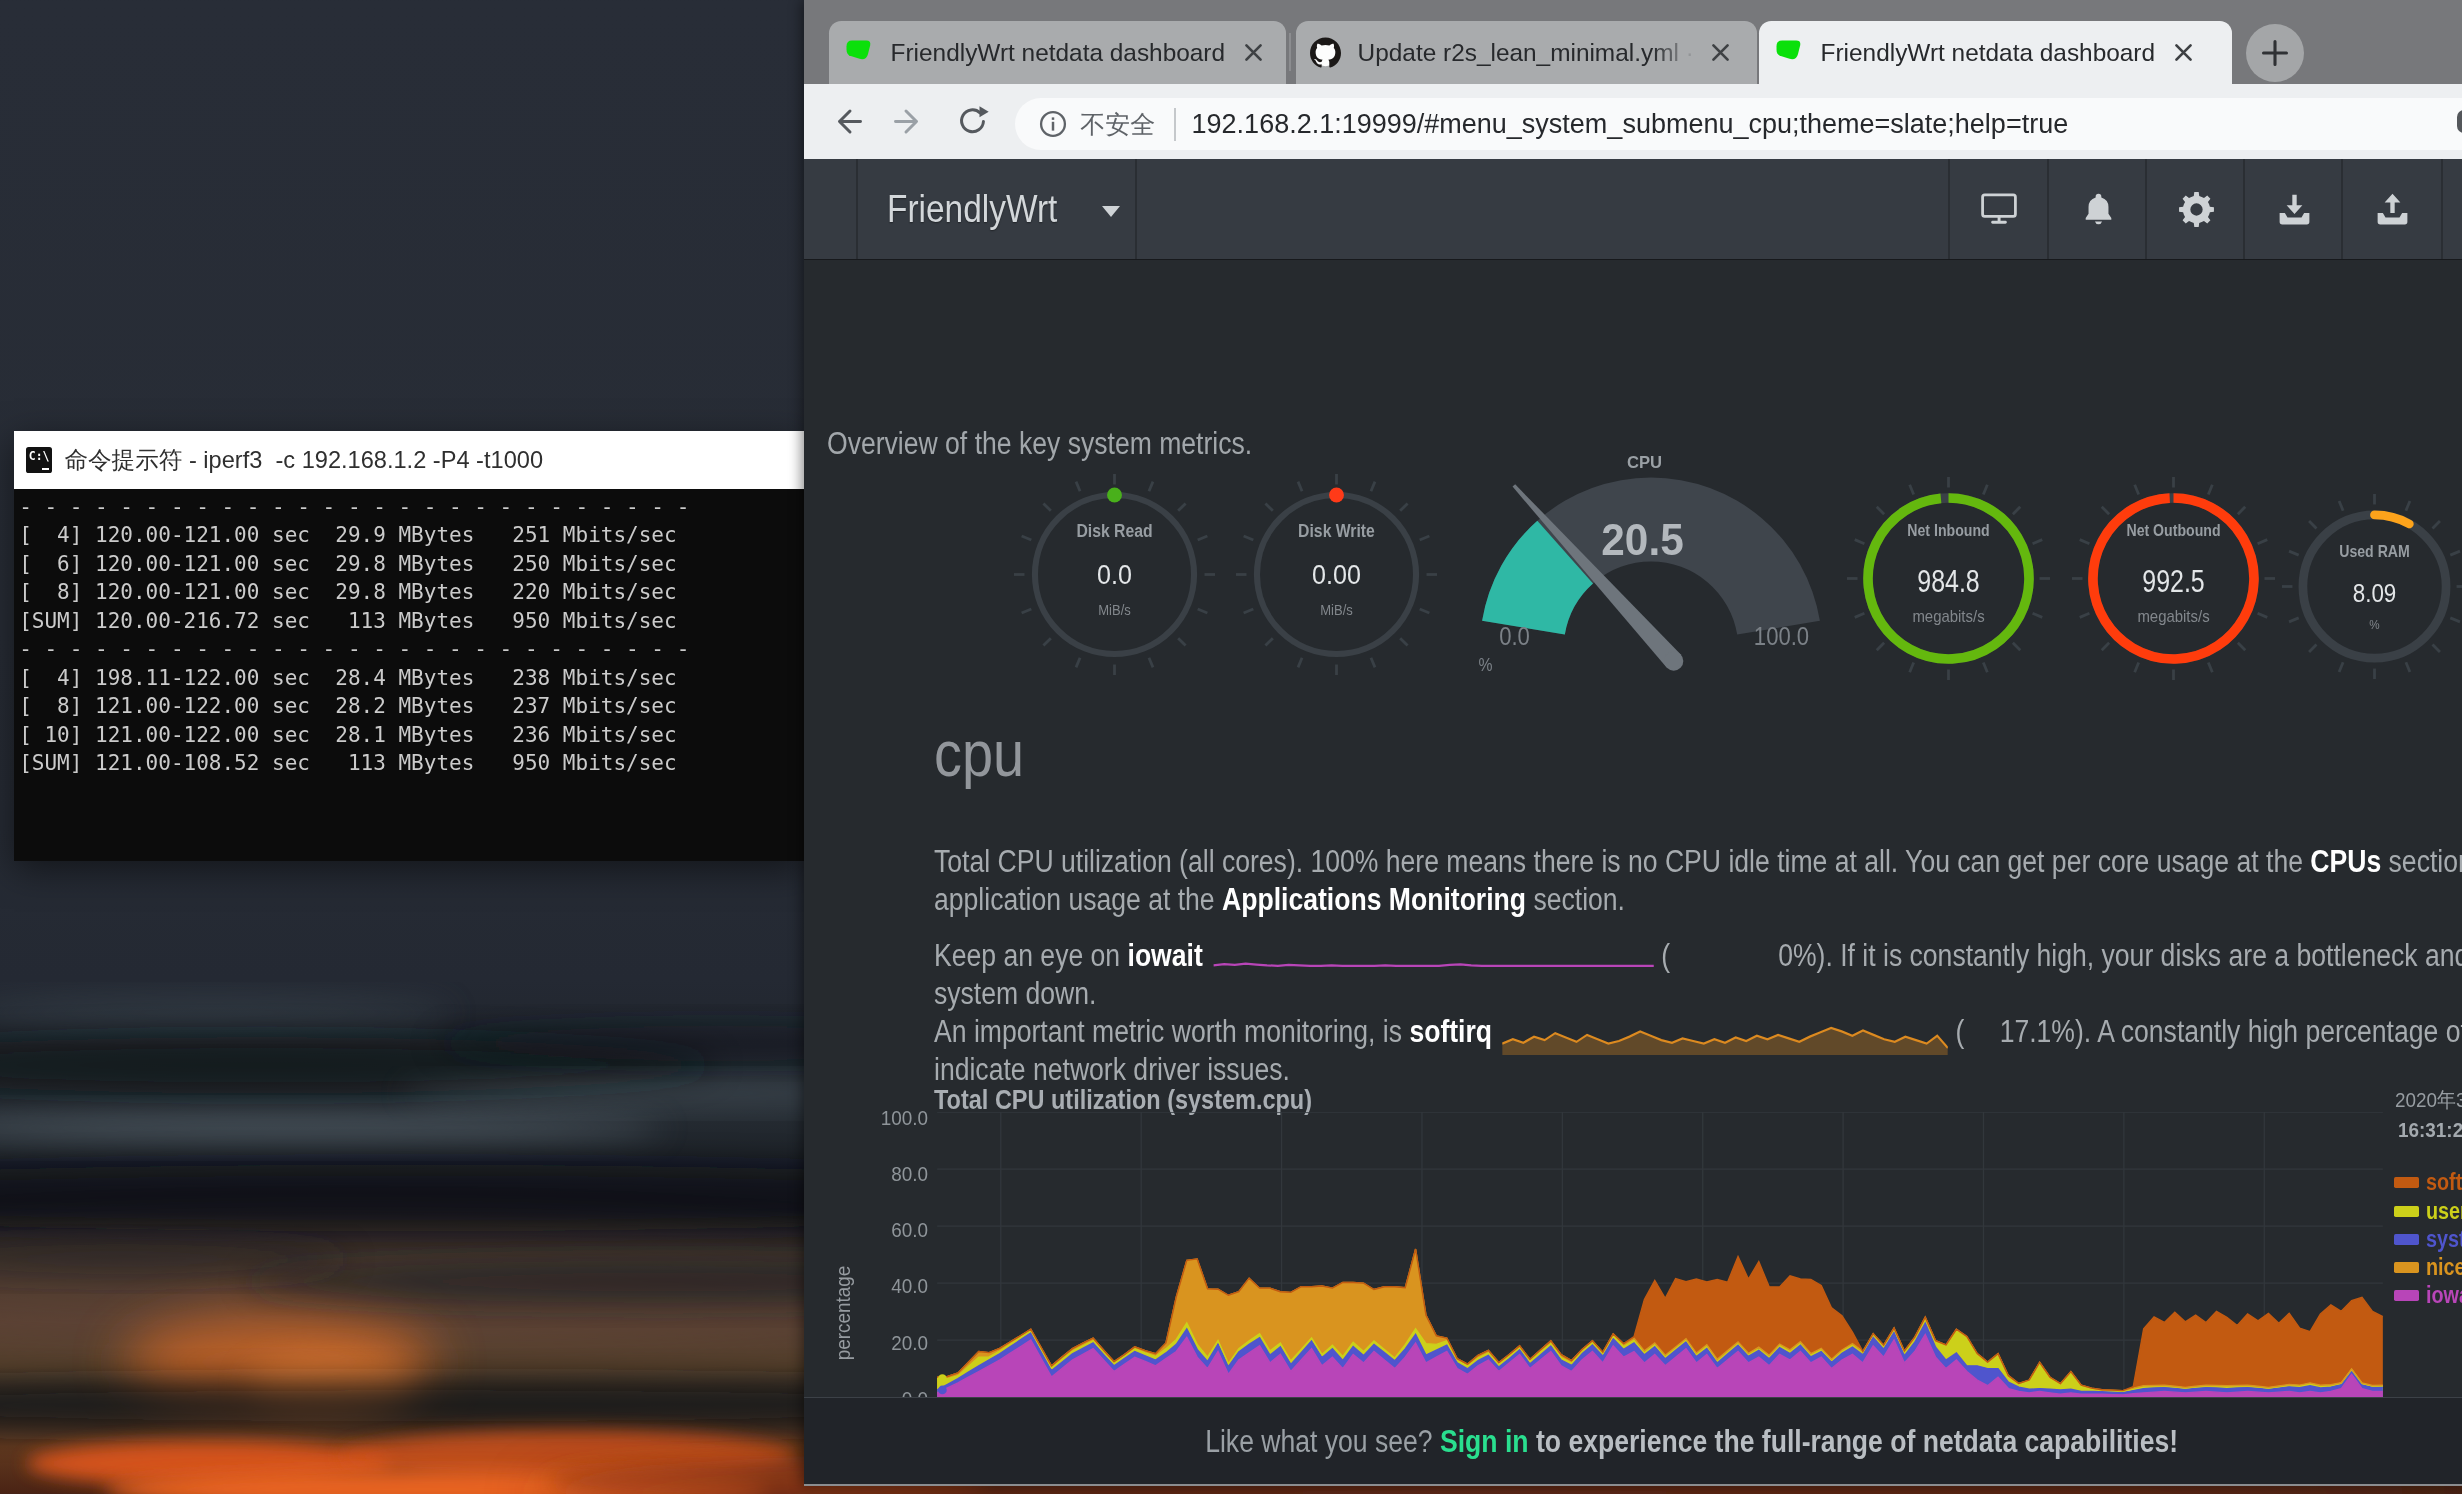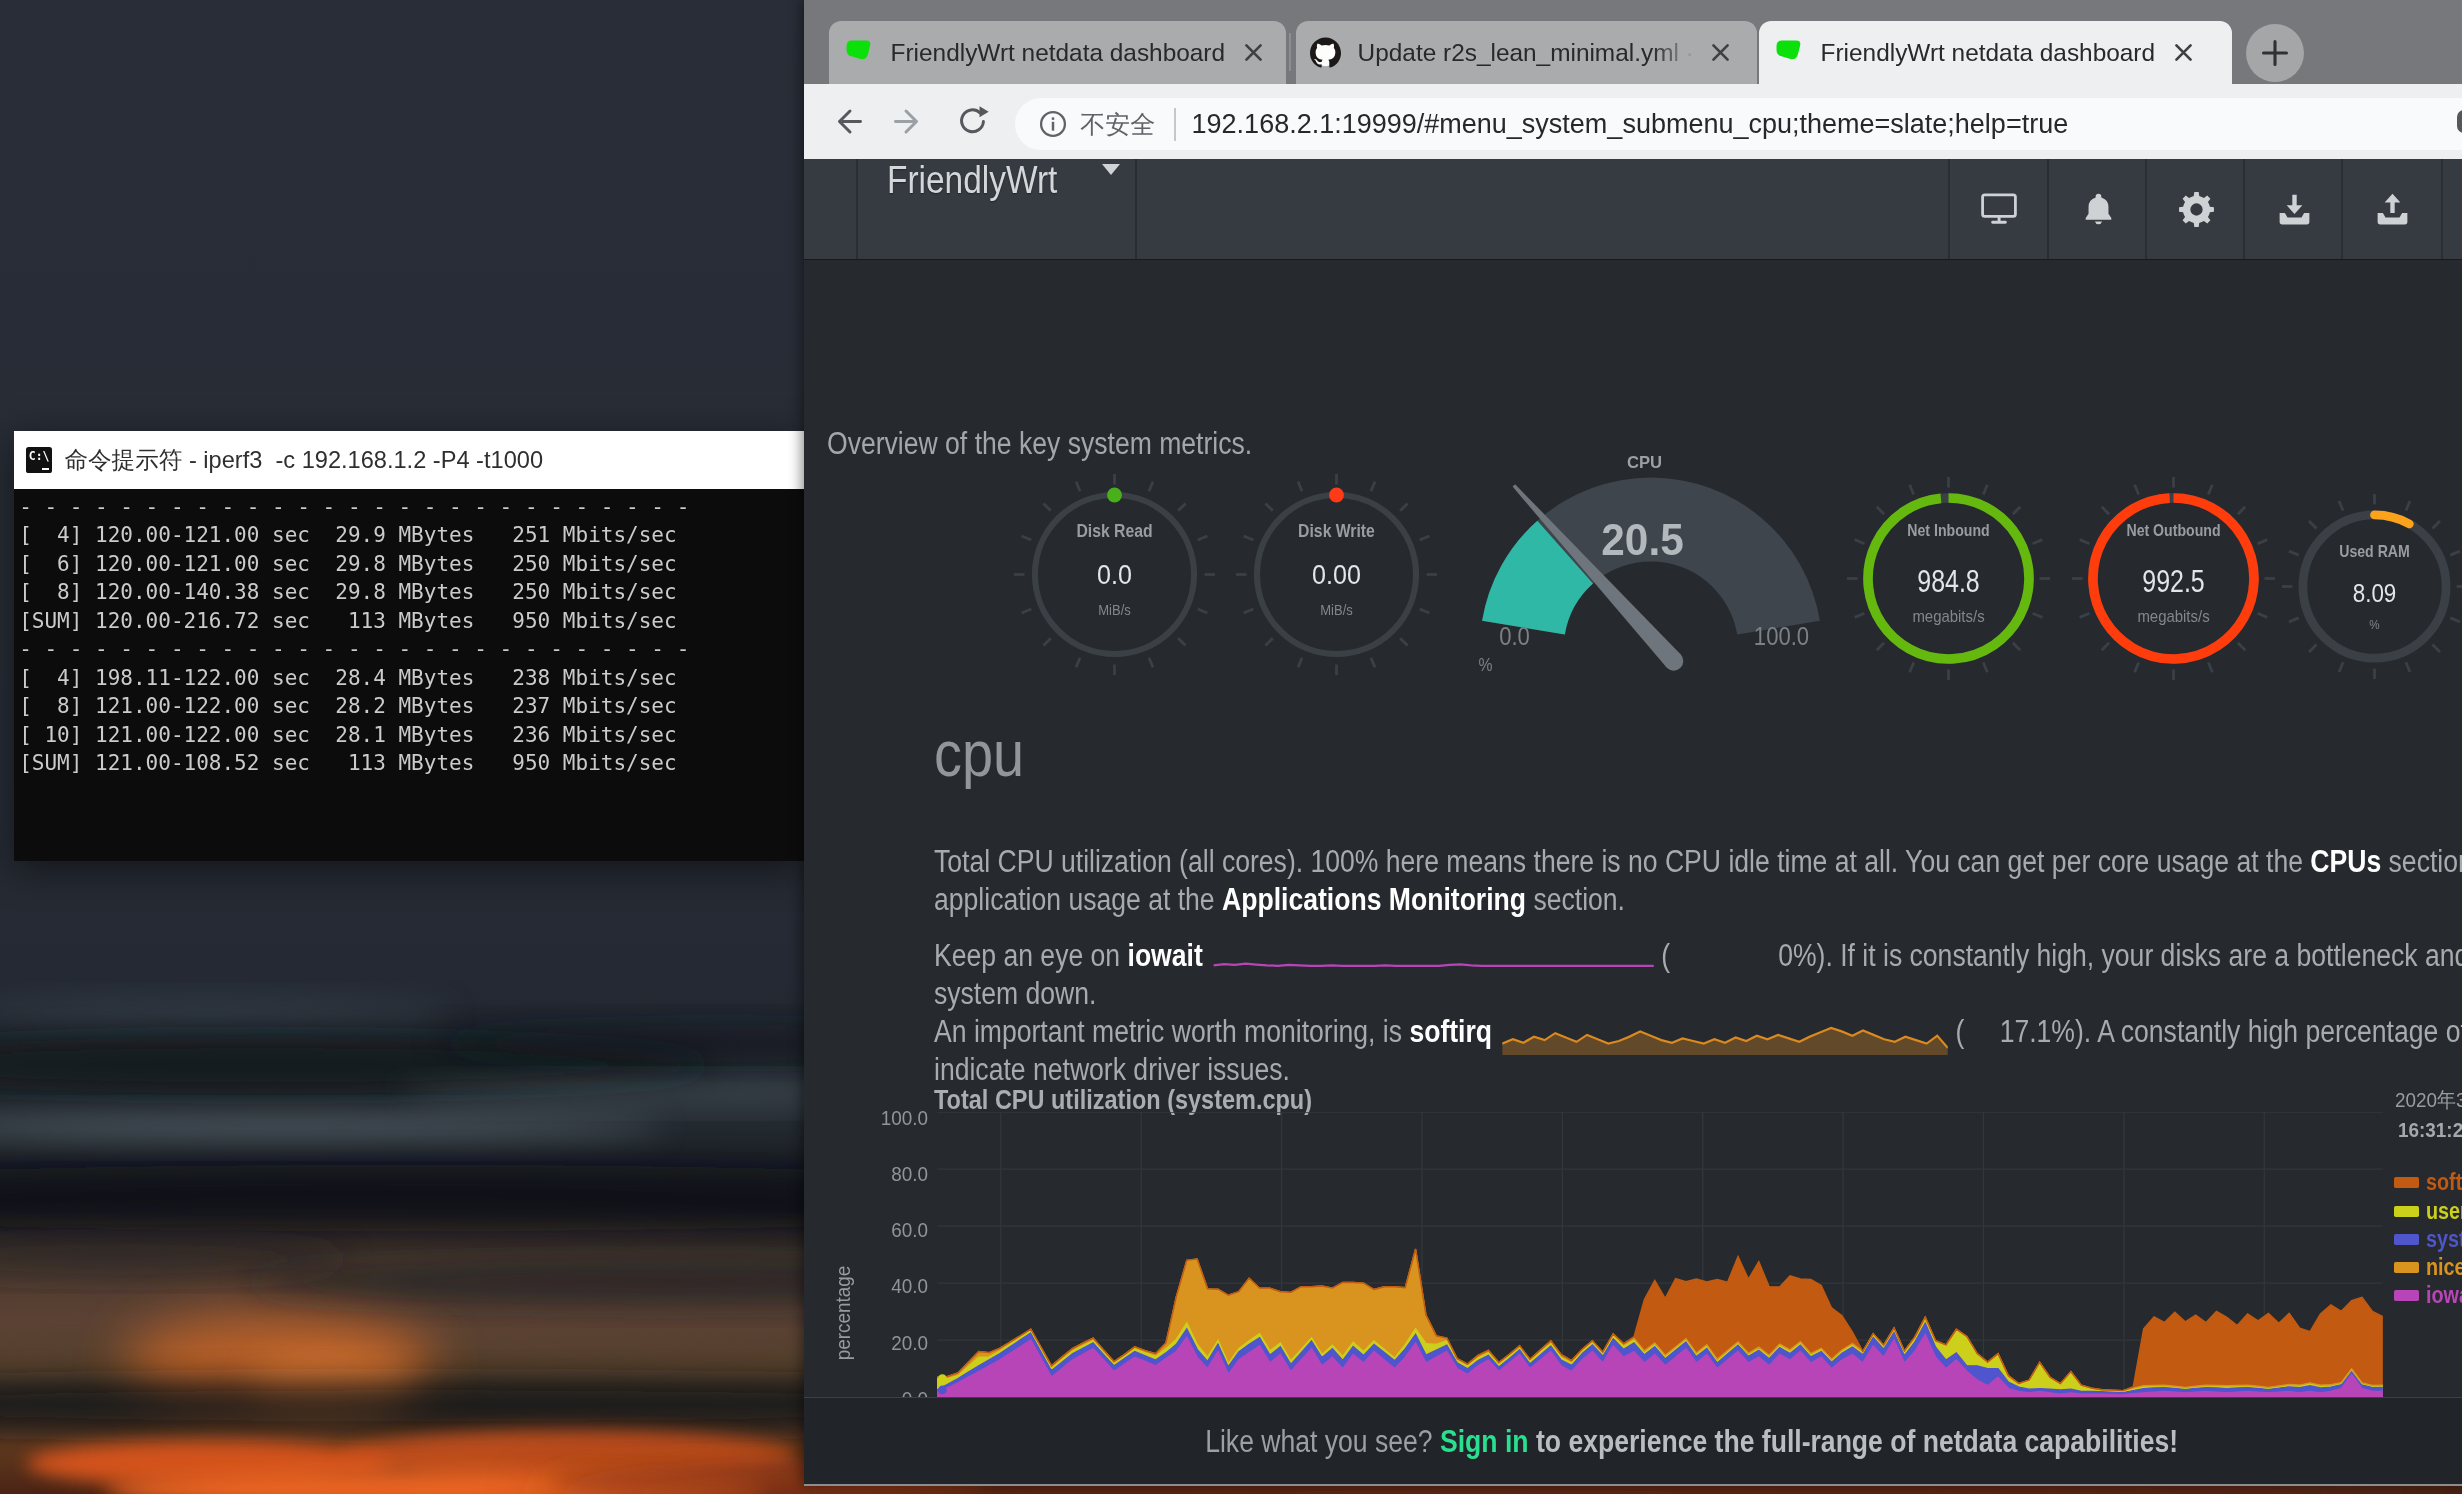--- a/index.html
+++ b/index.html
@@ -52,21 +52,21 @@
 #sec-label { font-size:25px; color:#5f6368; margin-left:12.2px; white-space:nowrap; }
 #omni-sep { width:1.7px; height:33px; background:#c5c8cb; margin-left:19px; flex:none; }
 #omni-url { font-size:27px; color:#26282c; margin-left:15.7px; white-space:nowrap; }
 #ext-sliver { position:absolute; left:1653px; top:26px; width:23px; height:23px; border-radius:7px; background:#54575b; }
 
 
 #page { position:absolute; left:0; top:159px; width:100%; height:1327px; background:#262a2e; overflow:hidden; }
 #navbar { position:absolute; left:0; top:0; width:100%; height:101px; background:#363b42;
   border-bottom:1.7px solid #17191c; }
 .nav-sep { position:absolute; top:0; width:1.7px; height:100px; background:#2a2e33; }
-#brand { position:absolute; left:83px; top:0; height:100px; display:flex; }
+#brand { position:absolute; left:83px; top:0; height:100px; display:flex; align-items:center; }
 #brand-label { font-size:38px; color:#d3d7da; text-shadow:0 0.9px 1.7px rgba(0,0,0,0.4);
   transform:scaleX(0.88); transform-origin:0 50%; }
 #brand-caret { width:0; height:0; border-left:9.6px solid transparent; border-right:9.6px solid transparent;
   border-top:11.4px solid #cfd3d6; margin-left:21px; margin-top:5.2px; }
 .nav-iconbtn { position:absolute; top:0; height:100px; width:98px; display:flex; align-items:center; justify-content:center; }
 
 #content { position:absolute; left:0; top:103px; width:100%; height:1135px; }
 
 #h1-row { position:absolute; left:23px; top:38px; height:96px; display:flex; align-items:flex-start; }
 #h1-bookmark { margin-top:3.5px; }
@@ -169,21 +169,21 @@
     <div id="term-icon">
         <span>C:\</span>
         <i></i>
       </div>
     <div id="term-title">命令提示符 - iperf3  -c 192.168.1.2 -P4 -t1000</div>
   </div>
   <div id="term-body">
       <pre>- - - - - - - - - - - - - - - - - - - - - - - - - - - </pre>
       <pre>[  4] 120.00-121.00 sec  29.9 MBytes   251 Mbits/sec</pre>
       <pre>[  6] 120.00-121.00 sec  29.8 MBytes   250 Mbits/sec</pre>
-      <pre>[  8] 120.00-140.38 sec  29.8 MBytes   250 Mbits/sec</pre>
+      <pre>[  8] 120.00-121.00 sec  29.8 MBytes   220 Mbits/sec</pre>
       <pre>[SUM] 120.00-216.72 sec   113 MBytes   950 Mbits/sec</pre>
       <pre>- - - - - - - - - - - - - - - - - - - - - - - - - - - </pre>
       <pre>[  4] 198.11-122.00 sec  28.4 MBytes   238 Mbits/sec</pre>
       <pre>[  8] 121.00-122.00 sec  28.2 MBytes   237 Mbits/sec</pre>
       <pre>[ 10] 121.00-122.00 sec  28.1 MBytes   236 Mbits/sec</pre>
       <pre>[SUM] 121.00-108.52 sec   113 MBytes   950 Mbits/sec</pre>
     </div>
 </div>
 
 <div id="browser">

